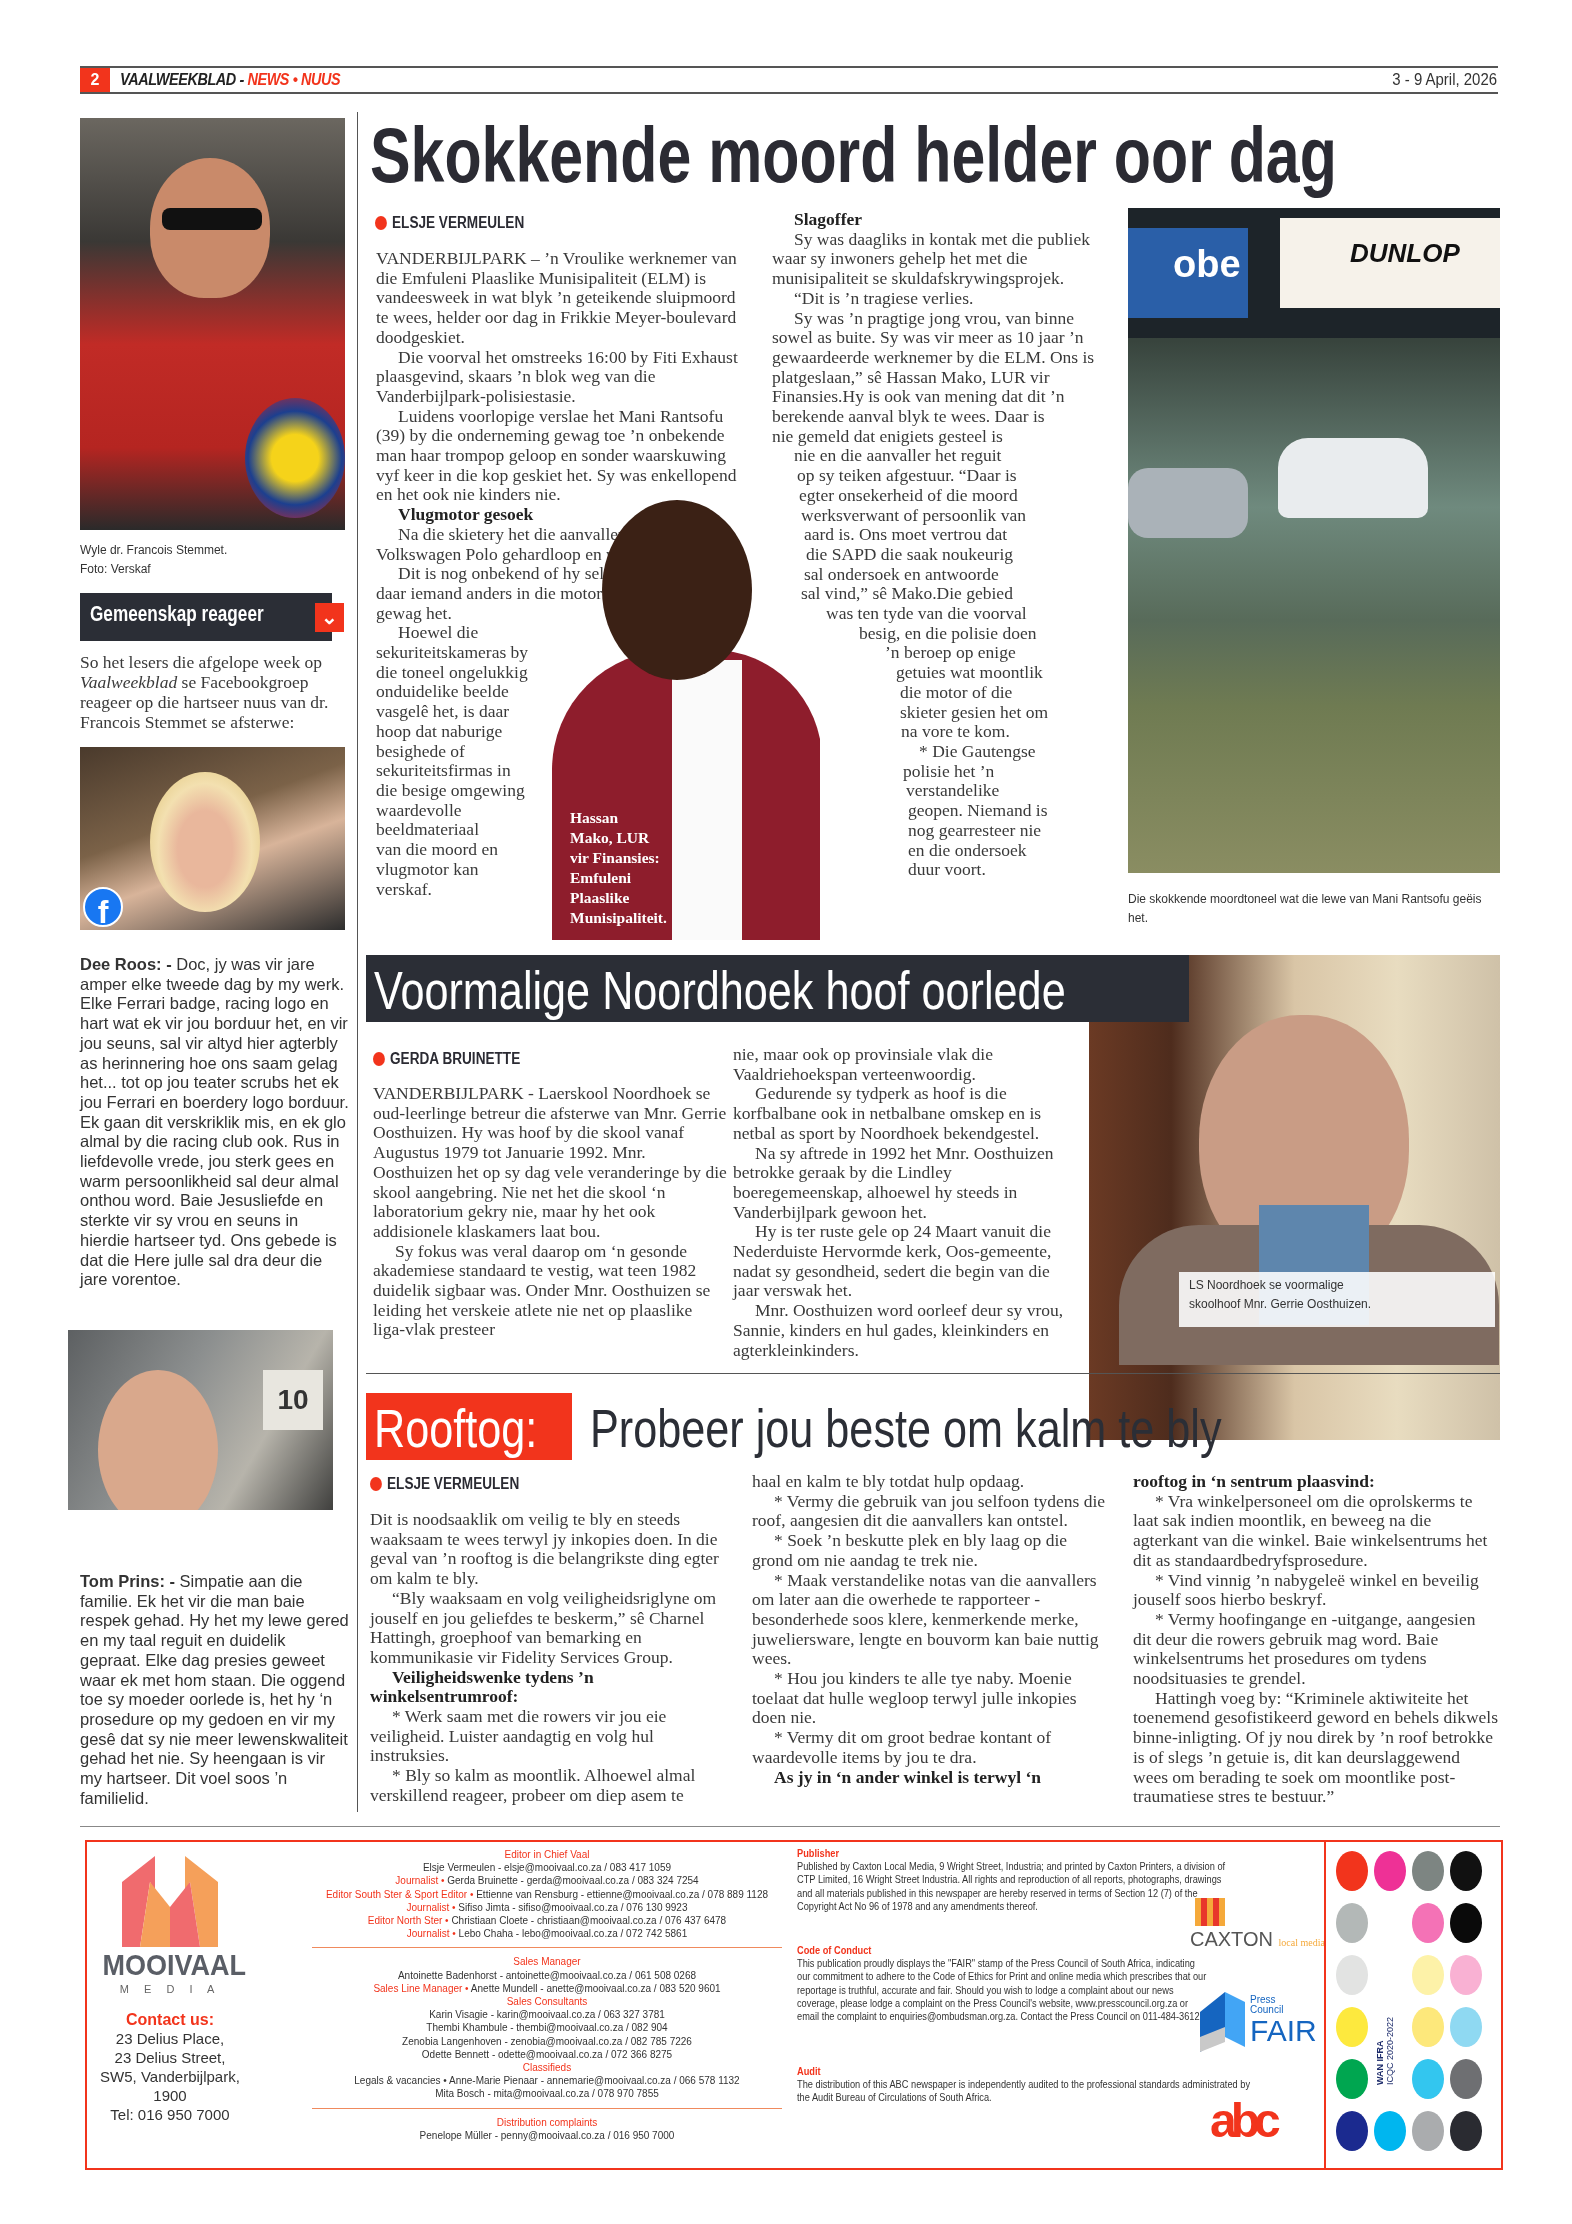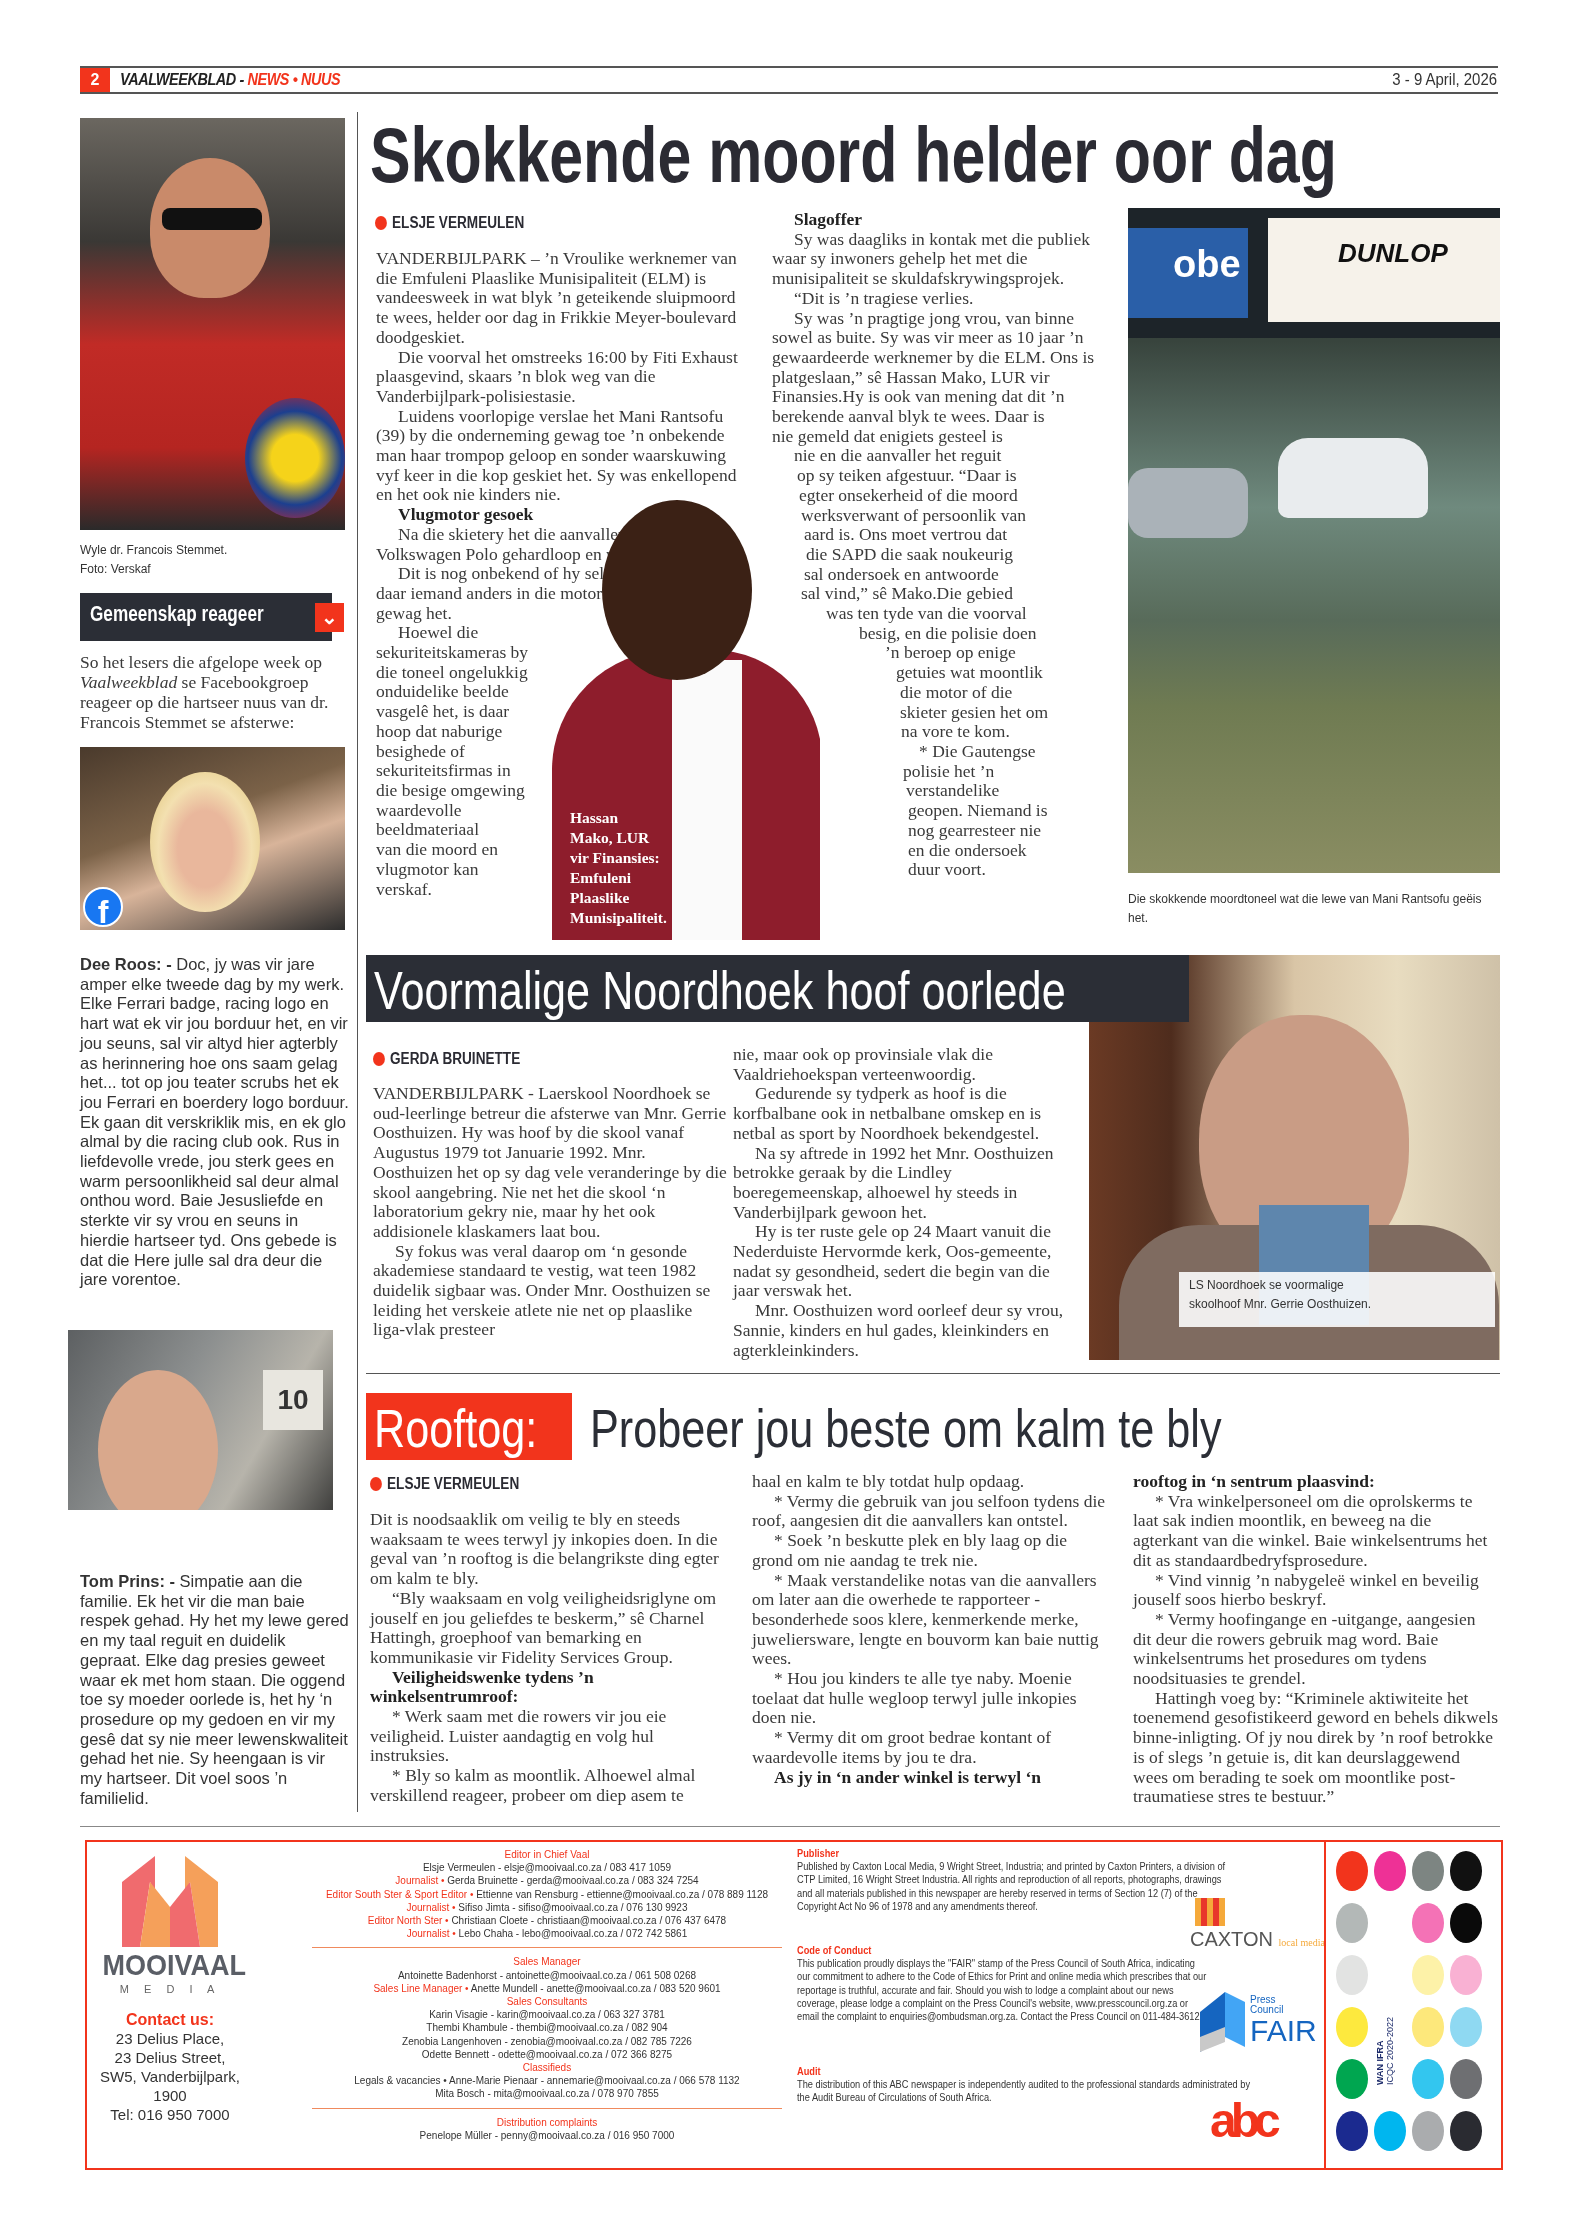--- a/index.html
+++ b/index.html
@@ -152,35 +152,35 @@
       <div style="padding-left: 134px; white-space: nowrap;">verstandelike</div>
       <div style="padding-left: 136px; white-space: nowrap;">geopen. Niemand is</div>
       <div style="padding-left: 136px; white-space: nowrap;">nog gearresteer nie</div>
       <div style="padding-left: 136px; white-space: nowrap;">en die ondersoek</div>
       <div style="padding-left: 136px; white-space: nowrap;">duur voort.</div>
     </div>
 </div>
 
 <div class="abs photo" style="left:1128px; top:208px; width:372px; height:665px; background: linear-gradient(180deg,#2a3a32 0%,#38443d 20%,#6f8a7e 45%,#586b5a 62%,#6f7b52 75%,#8a8d62 100%);">
   <div class="abs" style="left:0; top:0; width:372px; height:130px; background:#1d2429;"></div>
-  <div class="abs" style="left:140px; top:10px; width:232px; height:104px; background:#f6f2ea;">
+  <div class="abs" style="left:152px; top:10px; width:232px; height:90px; background:#f6f2ea;">
     <div class="abs" style="left:70px; top:20px; font-family:'Liberation Sans',sans-serif; font-weight:bold; font-style:italic; font-size:26px; color:#111;">DUNLOP</div>
   </div>
   <div class="abs" style="left:0; top:20px; width:120px; height:90px; background:#2a5fa8;">
     <div class="abs" style="left:45px; top:15px; font-family:'Liberation Sans',sans-serif; font-weight:bold; font-size:38px; color:#fff;">obe</div>
   </div>
   <div class="abs" style="left:150px; top:230px; width:150px; height:80px; background:#e9ecee; border-radius:30px 30px 10px 10px;"></div>
   <div class="abs" style="left:0; top:260px; width:120px; height:70px; background:#aab2b8; border-radius:20px;"></div>
 </div>
 <div class="abs caption-sans" style="left:1128px; top:890px; width:372px;">Die skokkende moordtoneel wat die lewe van Mani Rantsofu geëis het.</div>
 
 <div class="abs" style="left:366px; top:955px; width:820px; height:67px; background:#2b2e36;">
   <div class="abs" style="left:8px; top:4px; color:#fff; font-family:'Liberation Sans',sans-serif; font-size:54px; transform:scaleX(0.8); transform-origin:left top; white-space:nowrap;">Voormalige Noordhoek hoof oorlede</div>
 </div>
-<div class="abs photo" style="left:1089px; top:955px; width:411px; height:405px; background: linear-gradient(90deg,#6b3a24 0%,#4e2c1d 20%,#d9c5a6 50%,#e8dcc0 75%,#cfc1a8 100%);">
+<div class="abs photo" style="left:1089px; top:955px; width:411px; height:485px; background: linear-gradient(90deg,#6b3a24 0%,#4e2c1d 20%,#d9c5a6 50%,#e8dcc0 75%,#cfc1a8 100%);">
   <div class="abs" style="left:0; top:0; width:100px; height:67px; background:#2b2e36;"></div>
   <div class="abs" style="left:110px; top:60px; width:210px; height:260px; border-radius:48%; background:#c99c85;"></div>
   <div class="abs" style="left:30px; top:270px; width:380px; height:140px; background:#7f6b60; border-radius:80px 80px 0 0;"></div>
   <div class="abs" style="left:170px; top:250px; width:110px; height:120px; background:#5e86ad;"></div>
   <div class="abs" style="left:90px; top:317px; width:316px; height:55px; background:rgba(255,255,255,0.88); padding:4px 10px;">
     <div class="caption-sans">LS Noordhoek se voormalige</div>
     <div class="caption-sans">skoolhoof Mnr. Gerrie Oosthuizen.</div>
   </div>
 </div>
 <div class="abs byline" style="left:373px; top:1050px;">

